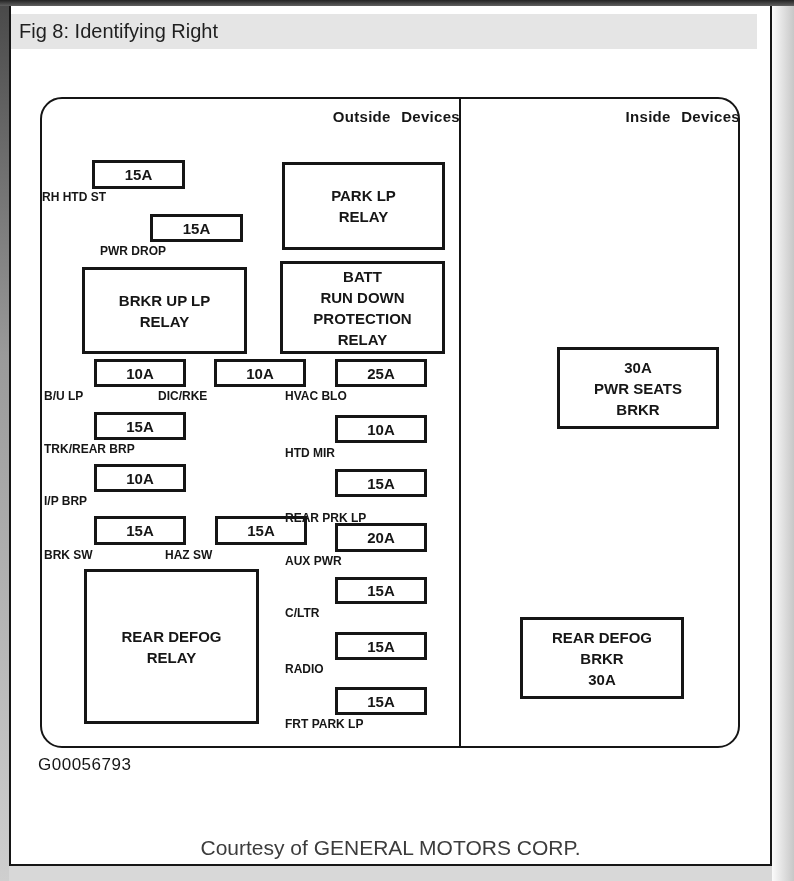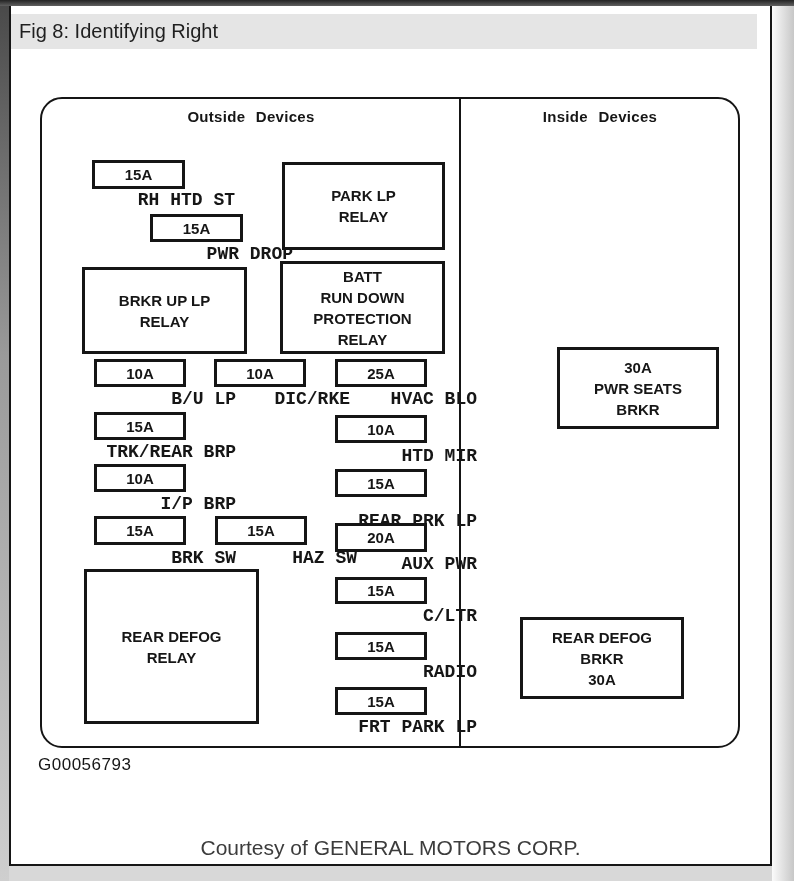--- a/index.html
+++ b/index.html
@@ -27,33 +27,32 @@
   }
   .caption-highlight{background:#f6ee12;padding:3px 3px;}
   .diagram{
     position:absolute;left:29px;top:91px;width:700px;height:651px;
     box-sizing:border-box;border:2px solid #151515;border-radius:22px;
     background:#fff;
   }
   .divider{position:absolute;left:417px;top:0;width:2px;height:100%;background:#151515;}
   .section-title{
     position:absolute;top:9px;font-size:15px;font-weight:bold;color:#161616;
-    text-align:center;word-spacing:6px;letter-spacing:0.3px;
+    text-align:right;word-spacing:6px;letter-spacing:0.3px;
   }
   .section-title.outside{left:0;width:418px;}
   .section-title.inside{left:418px;width:280px;}
   .fuse-box{
     position:absolute;box-sizing:border-box;border:3px solid #151515;background:#fff;
     display:flex;align-items:center;justify-content:center;
     font-size:15px;font-weight:bold;color:#161616;
   }
   .fuse-label{
-    position:absolute;text-align:right;font-size:18px;font-weight:bold;color:#161616;
+    position:absolute;text-align:left;font-size:12px;font-weight:bold;color:#161616;
     white-space:nowrap;
-    font-family:Liberation Mono, monospace;
   }
   .relay-box{
     position:absolute;box-sizing:border-box;border:3px solid #151515;background:#fff;
     display:flex;flex-direction:column;align-items:center;justify-content:center;
     font-size:15px;font-weight:bold;color:#161616;line-height:1.4;text-align:center;
   }
   .figure-id{
     position:absolute;left:27px;top:749px;font-size:17px;color:#161616;letter-spacing:0.5px;
   }
   .courtesy{

